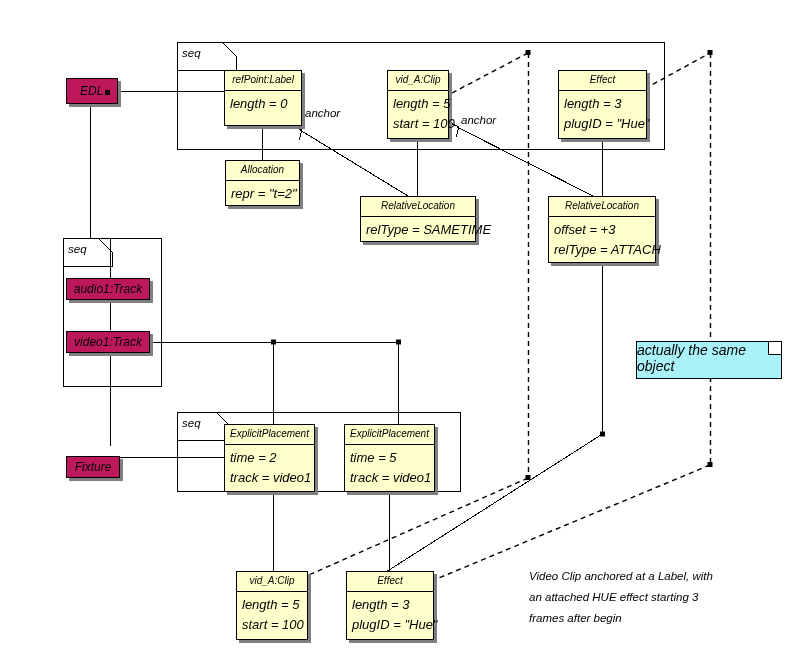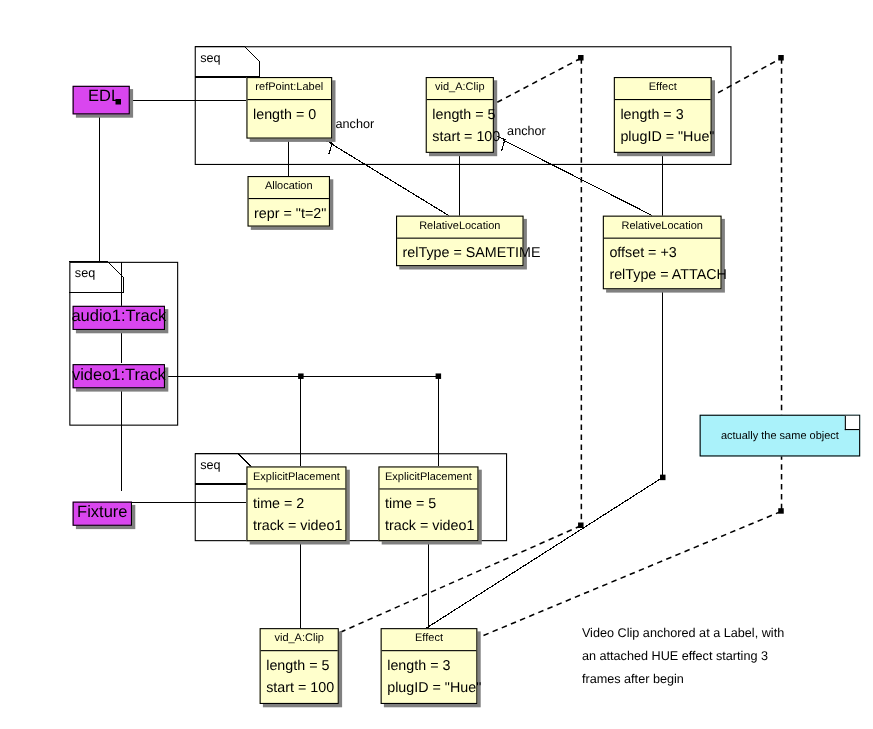--- a/index.html
+++ b/index.html
@@ -1,34 +1,34 @@
 <!DOCTYPE html>
 <html><head>
 <meta charset="utf-8">
 <style>
   html,body{margin:0;padding:0;background:#ffffff;}
   body{width:794px;height:663px;overflow:hidden;
        font-family:"Liberation Sans","DejaVu Sans",sans-serif;}
-  #stage{position:relative;width:794px;height:663px;}
+  #stage{position:relative;width:794px;height:663px;font-style:italic;}
   svg#canvas{position:absolute;left:0;top:0;width:794px;height:663px;}
   .objbox{position:absolute;background:#ffffcc;border:1px solid #000;
           box-shadow:3px 3px 0 0 #808080;box-sizing:border-box;}
   .objbox .hdr{text-align:center;border-bottom:1px solid #000;
           font-size:10px;color:#000;line-height:1;padding:4px 5px 5px 5px;white-space:nowrap;}
   .objbox .attrs{padding:3px 5px 4px 5px;}
   .objbox .attr{font-size:13px;color:#000;line-height:1;padding:3px 0 4px 0;white-space:nowrap;}
-  .simplebox{position:absolute;background:#d946ef;border:1px solid #000;
+  .simplebox{position:absolute;background:#be185d;border:1px solid #000;
           box-shadow:3px 3px 0 0 #808080;box-sizing:border-box;
-          font-size:15px;display:flex;align-items:flex-start;justify-content:center;}
+          font-size:12px;display:flex;align-items:center;justify-content:center;}
   .simplebox.edl{justify-content:flex-start;padding-left:13px;}
   .edl-dot{position:absolute;width:5px;height:5px;background:#000;right:7px;top:11px;}
   .frame{position:absolute;border:1px solid #000;box-sizing:border-box;background:transparent;}
   .seqtab{position:absolute;font-size:11.5px;color:#000;}
   .note{position:absolute;background:#aaf2fa;border:1px solid #000;box-sizing:border-box;
-        font-size:10px;display:flex;align-items:center;justify-content:center;margin-top:36px;}
+        font-size:14px;display:flex;justify-content:center;}
   .note-fold{position:absolute;right:0;top:0;width:12px;height:12px;
         background:#ffffff;border-left:1px solid #000;border-bottom:1px solid #000;
         transform-origin:top right;}
   .edgelabel{position:absolute;font-size:11.5px;color:#000;white-space:nowrap;}
   .annot{position:absolute;font-size:11.5px;color:#000;line-height:21px;white-space:nowrap;}
 </style>
 </head>
 <body>
 
 <div id="stage">

